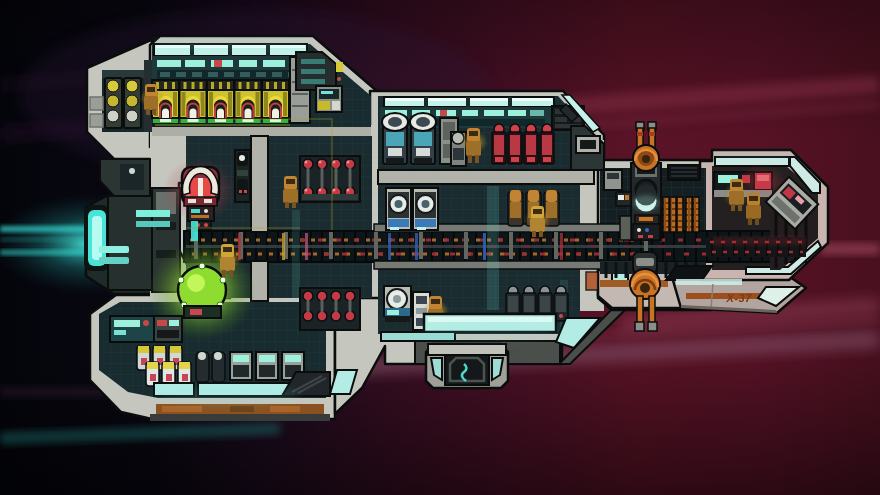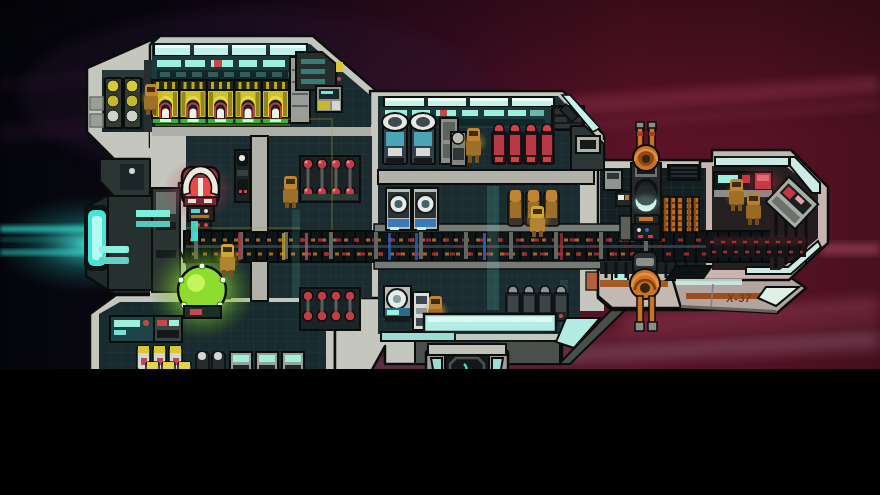--- a/index.html
+++ b/index.html
@@ -1,16 +1,16 @@
 <!DOCTYPE html>
 <html><head>
 <meta charset="utf-8">
 <style>
   html,body{margin:0;padding:0;background:#000;}
-  #stage{width:880px;height:369px;overflow:hidden;position:relative;font-family:"Liberation Sans",sans-serif;font-style:italic;}
+  #stage{width:880px;height:495px;overflow:hidden;position:relative;font-family:"Liberation Sans",sans-serif;font-style:italic;}
   text{font-family:"Liberation Sans",sans-serif;}
 </style>
 </head>
 <body>
 <div id="stage">
 <svg width="880" height="495" viewBox="0 0 880 495" xmlns="http://www.w3.org/2000/svg">
 <defs>
   <linearGradient id="bgx" x1="0" y1="0" x2="1" y2="0">
     <stop offset="0" stop-color="#04050b"></stop>
     <stop offset="0.17" stop-color="#0a0813"></stop>

